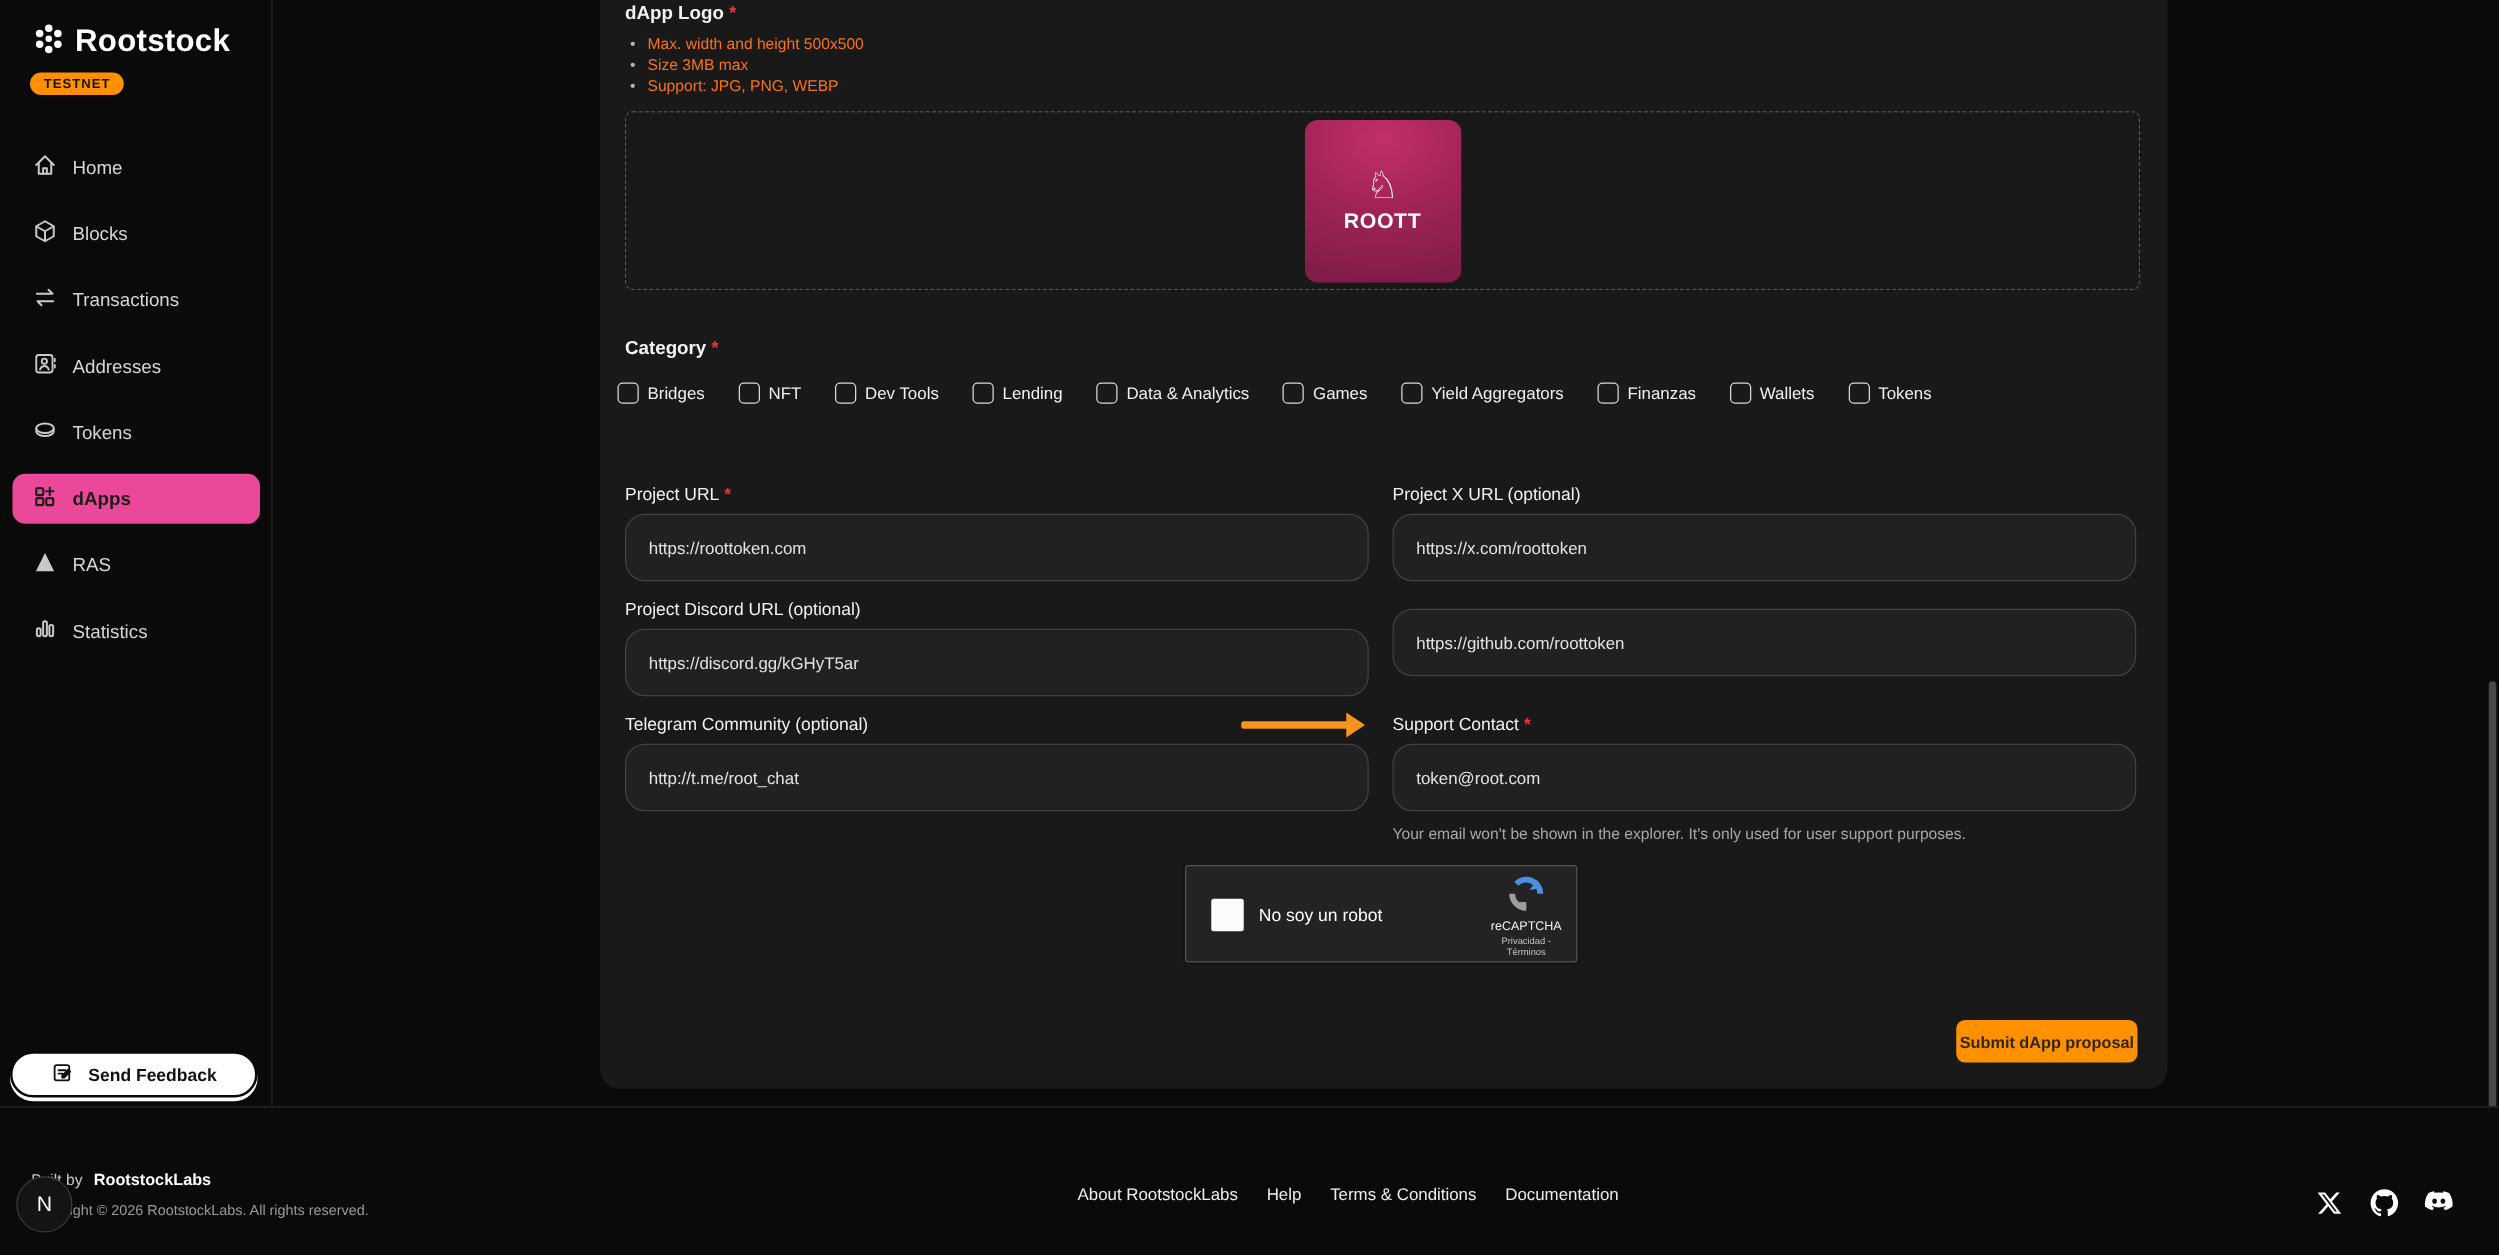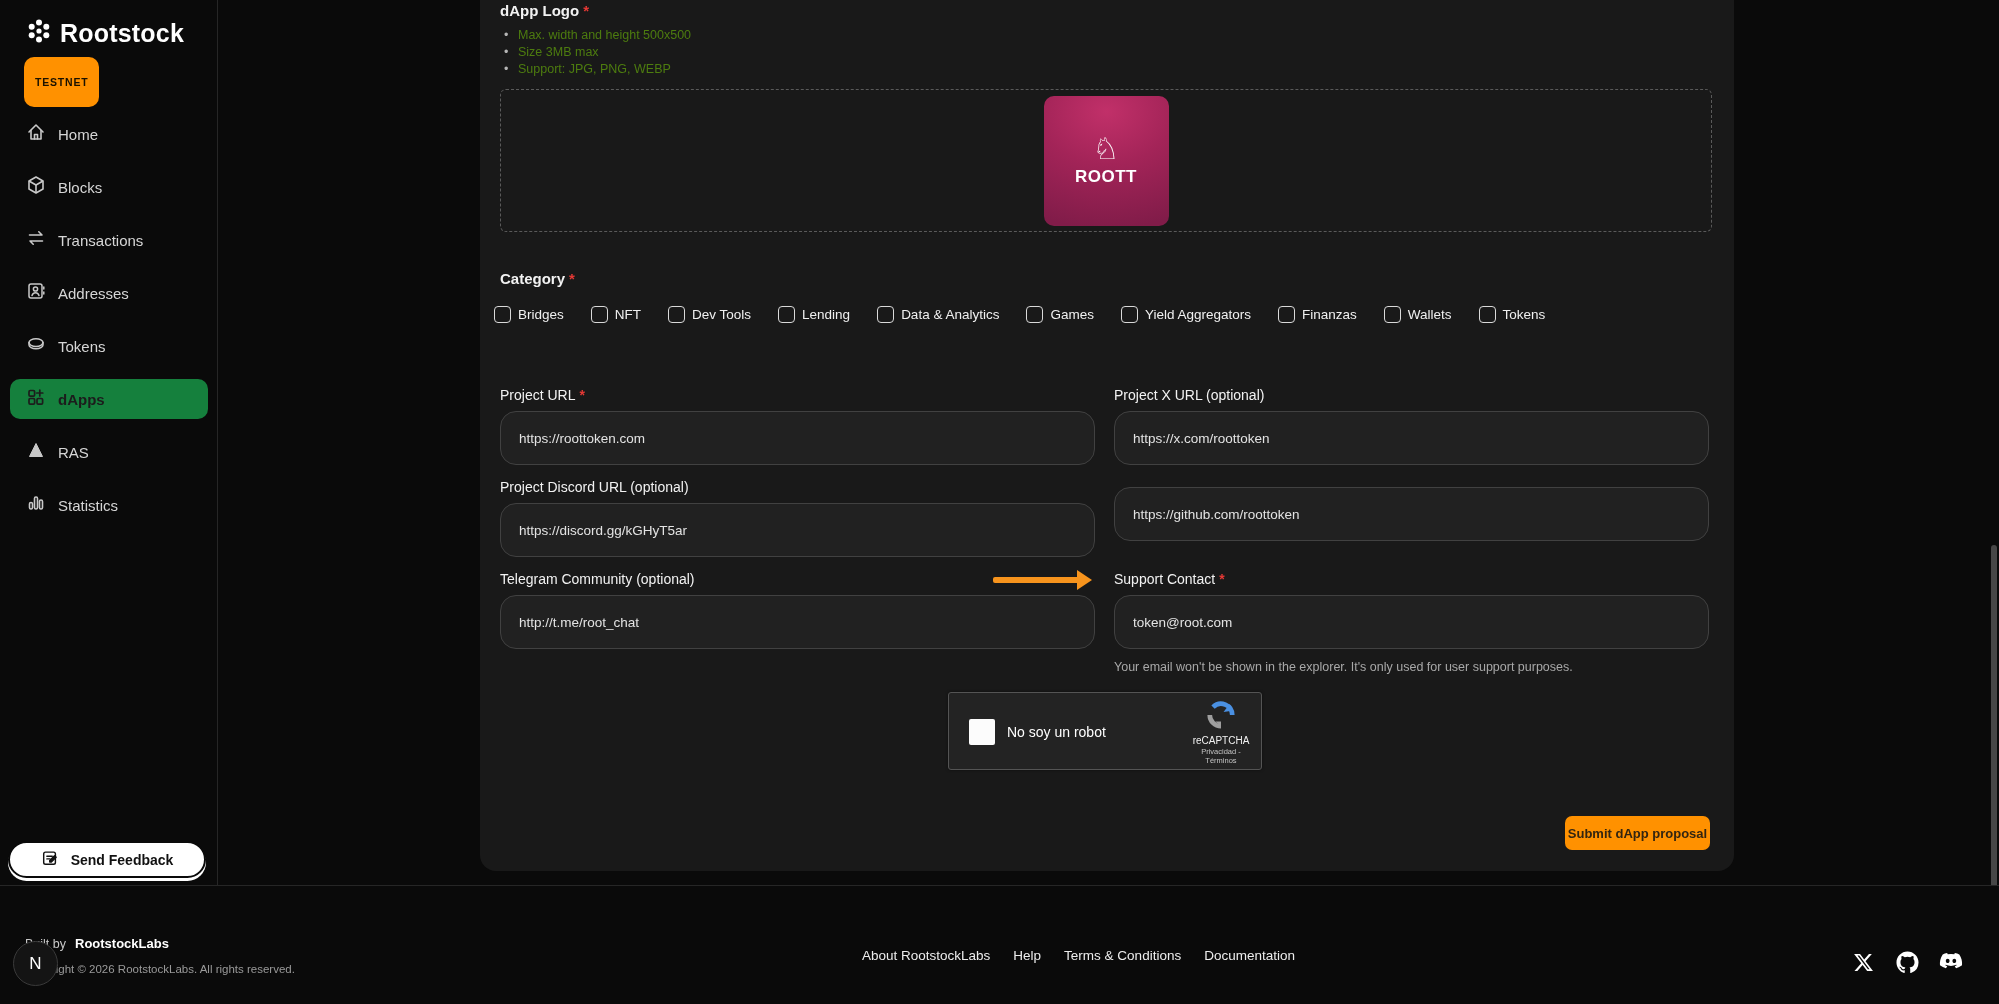--- a/index.html
+++ b/index.html
@@ -6,41 +6,41 @@
   html,body { width:1999px; height:1004px; background:#0a0a0a; overflow:hidden;
     font-family:"Liberation Sans","DejaVu Sans",sans-serif; }
 
   
   .sidebar { position:absolute; left:0; top:0; width:218px; height:885px;
     background:#0a0a0a; border-right:1px solid #262626; }
   .logo-block { position:absolute; left:24px; top:16px; }
   .logo-row { display:flex; align-items:center; gap:6px; }
   .brand { color:#fff; font-size:25px; font-weight:700; letter-spacing:.2px; }
   .testnet-badge { display:inline-block; margin-top:7px; background:#FF9100; color:#1a1200;
-    font-size:10.5px; font-weight:700; letter-spacing:.8px; padding:19px 11px; border-radius:10px; }
+    font-size:10.5px; font-weight:700; letter-spacing:.8px; padding:3px 11px; border-radius:10px; }
   .nav { position:absolute; left:10px; top:114px; width:198px; }
   .nav-item { display:flex; align-items:center; height:40px; margin-bottom:13px;
     padding-left:16px; gap:12px; border-radius:10px; cursor:pointer; }
   .nav-item .lbl { color:#d6d6d6; font-size:15px; }
   .nav-item svg { stroke:#c9c9c9; }
-  .nav-item.active { background:#15803d; }
+  .nav-item.active { background:#ec4899; }
   .nav-item.active .lbl { color:#1c1c1c; font-weight:600; }
   .nav-item.active svg { stroke:#1c1c1c; }
   .feedback-btn { position:absolute; left:8px; top:841px; width:198px; height:37px;
     background:#ffffff; border:2px solid #0a0a0a; border-radius:19px;
     box-shadow:0 3px 0 0 #ffffff; display:flex; align-items:center; justify-content:center;
     gap:12px; color:#111; font-size:14px; font-weight:600; cursor:pointer; }
 
   
   .card { position:absolute; left:480px; top:-24px; width:1254px; height:895px;
     background:#191919; border-radius:16px; }
   .sec-label { position:absolute; font-size:15px; font-weight:600; color:#f2f2f2; }
   .req { color:#e53935; margin-left:4px; font-weight:700; }
   .rules { position:absolute; left:24px; top:51px; list-style:none; }
-  .rules li { color:#4d7c0f; font-size:12.5px; line-height:17px; padding-left:14px; position:relative; }
+  .rules li { color:#f97316; font-size:12.5px; line-height:17px; padding-left:14px; position:relative; }
   .rules li::before { content:"•"; position:absolute; left:0; color:#b5b5b5; }
   .upload-box { position:absolute; left:20px; top:113px; width:1212px; height:143px;
     border:1px dashed #5a5a5a; border-radius:6px; display:flex; align-items:center; justify-content:center; }
   .tile { width:125px; height:130px; border-radius:10px;
     background:radial-gradient(120% 90% at 50% 12%, #c13069 0%, #a32458 45%, #811c49 100%);
     display:flex; flex-direction:column; align-items:center; justify-content:center; cursor:pointer; }
   .tile .glyph { color:#fff; font-size:30px; line-height:30px; }
   .tile .tname { color:#fff; font-size:17px; font-weight:700; letter-spacing:.5px; margin-top:3px; }
 
   .checkbox-row { position:absolute; left:14px; top:330px; display:flex; gap:27px; align-items:center; }

